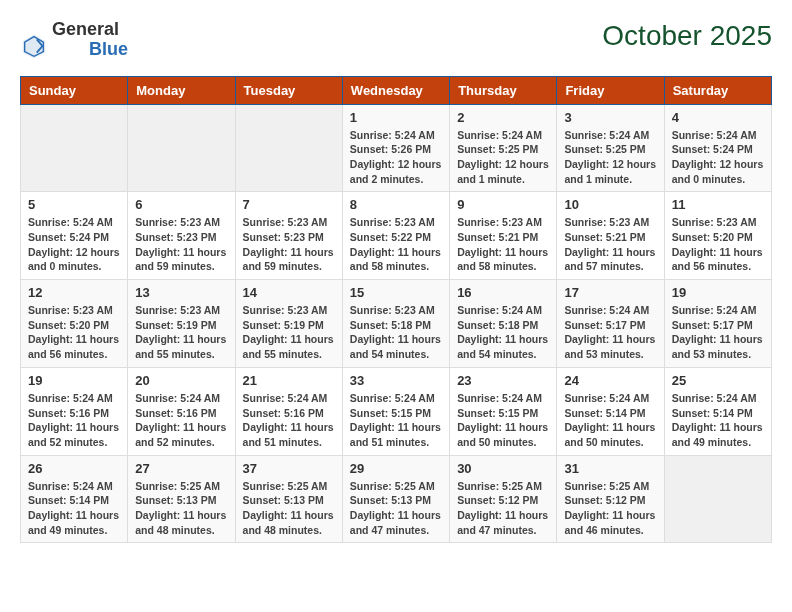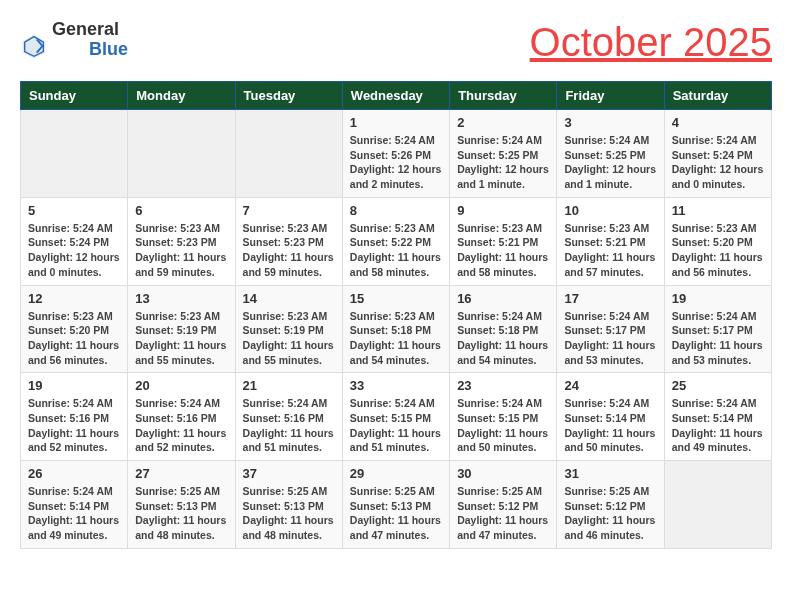--- a/index.html
+++ b/index.html
@@ -29,36 +29,35 @@
     .logo-general { color: #333; }
     .logo-blue { color: #2a6db5; margin-left: 37px; }
     .logo-icon {
       width: 28px;
       height: 28px;
     }
     .title-block {
       text-align: right;
     }
     .month-title {
-      font-size: 40px;
+      font-size: 28px;
       font-weight: normal;
-      color: #ef4444;
-      text-decoration: underline;
+      color: #14532d;
     }
     .location {
       font-size: 14px;
       color: #555;
     }
     .calendar {
       width: 100%;
       border-collapse: collapse;
       border: 1px solid #ccc;
     }
     .calendar th {
-      background-color: #14532d;
+      background-color: #c2410c;
       color: #fff;
       text-align: left;
       padding: 6px 8px;
       font-size: 13px;
       font-weight: bold;
       border: 1px solid #1e5a9a;
     }
     .calendar td {
       vertical-align: top;
       padding: 5px 7px;

